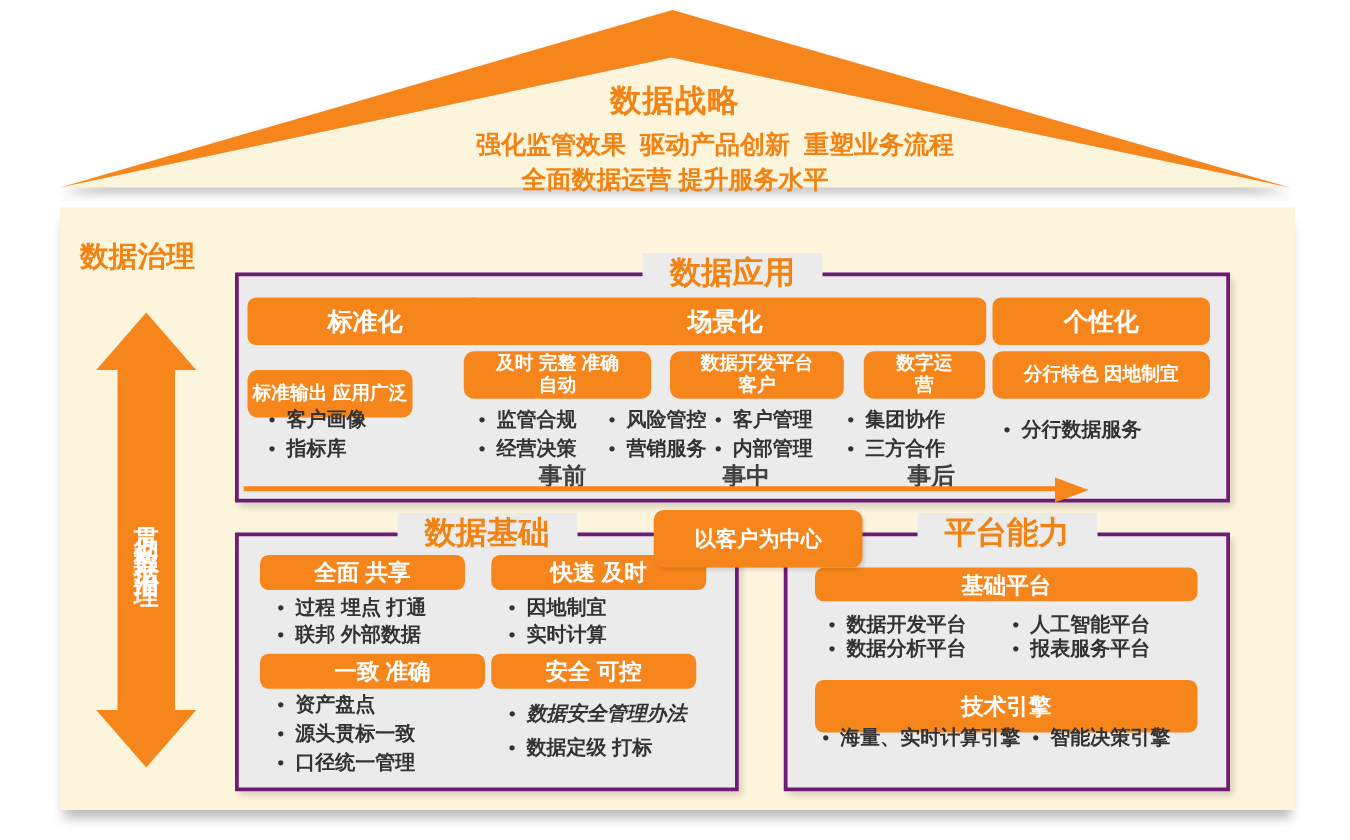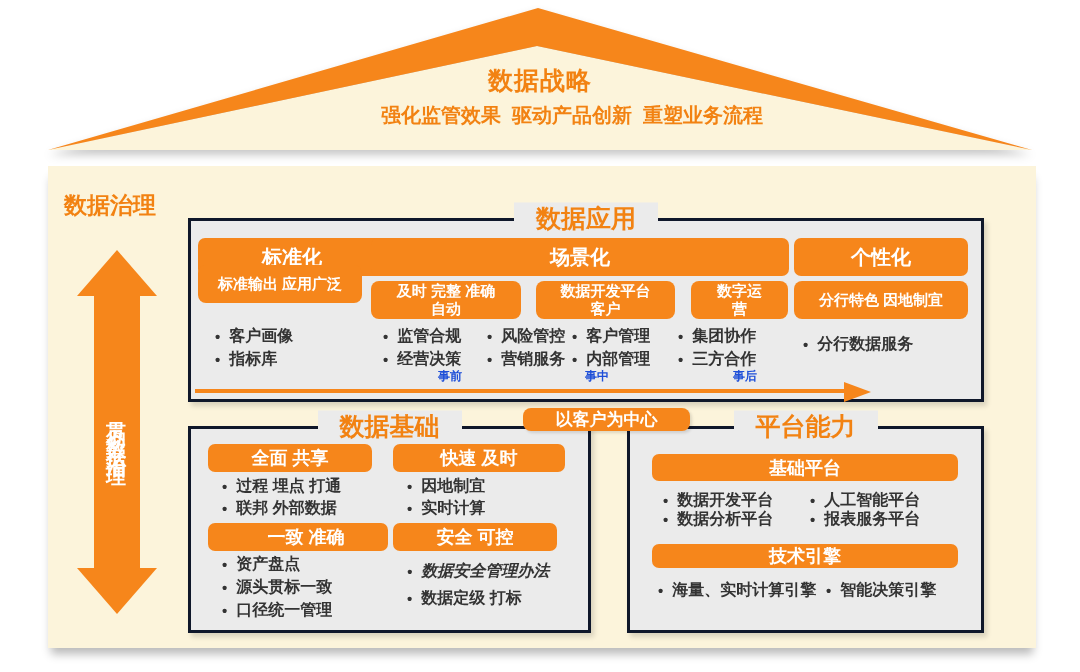--- a/index.html
+++ b/index.html
@@ -22,80 +22,81 @@
   
   #v-arrow{position:absolute;left:77px;top:250px;width:80px;height:364px;}
   .va-tri{position:absolute;left:0;width:0;height:0;border-left:40px solid transparent;border-right:40px solid transparent;}
   .va-top{top:0;border-bottom:46px solid #F6861B;}
   .va-bot{top:318px;border-top:46px solid #F6861B;}
   .va-shaft{position:absolute;left:17px;top:45px;width:46px;height:274px;background:#F6861B;}
   .va-text-wrap{position:absolute;left:0;top:45px;width:80px;height:274px;display:flex;align-items:center;justify-content:center;}
   .va-text{writing-mode:vertical-rl;color:#ffffff;font-size:20px;font-weight:bold;letter-spacing:9px;}
 
   
-  .gbox{position:absolute;background:#EBEBEB;border:3px solid #0f172a;
+  .gbox{position:absolute;background:#EBEBEB;border:3px solid #701a75;
     box-shadow:3px 4px 5px rgba(0,0,0,0.14);}
   .sec-title{position:absolute;top:0;left:50%;transform:translate(-50%,-58%);
     background:#EBEBEB;color:#F28212;font-weight:bold;font-size:25px;
     padding:1px 22px;white-space:nowrap;line-height:1.2;}
 
   .hbar{position:absolute;background:#F6861B;border-radius:7px;color:#ffffff;font-weight:bold;
     display:flex;align-items:center;justify-content:center;white-space:nowrap;}
   .chip{position:absolute;background:#F6861B;border-radius:8px;color:#ffffff;font-weight:bold;
     font-size:15px;line-height:1.2;display:flex;align-items:center;justify-content:center;
     text-align:center;white-space:pre-line;}
 
   .bi{position:absolute;display:flex;align-items:center;height:22px;
     font-size:16px;font-weight:600;color:#333333;white-space:nowrap;}
   .bi::before{content:"\2022";margin-right:9px;font-size:15px;color:#333333;}
 
-  .tl-label{position:absolute;transform:translateX(-50%);font-size:12px;font-weight:bold;color:#1d4ed8;white-space:nowrap;}
+  .tl-label{position:absolute;transform:translateX(-50%);font-size:19px;font-weight:bold;color:#404040;white-space:nowrap;}
 
   
   .tl-line{position:absolute;left:195px;top:389px;width:650px;height:4px;background:#F6861B;}
   .tl-head{position:absolute;left:844px;top:382px;width:0;height:0;
     border-top:10px solid transparent;border-bottom:10px solid transparent;border-left:27px solid #F6861B;}
 
   
-  #center-badge{position:absolute;left:523px;top:408px;width:167px;height:23px;background:#F6861B;
+  #center-badge{position:absolute;left:523px;top:408px;width:167px;height:46px;background:#F6861B;
     border-radius:8px;color:#ffffff;font-weight:bold;font-size:17px;
     display:flex;align-items:center;justify-content:center;z-index:6;box-shadow:2px 2px 3px rgba(0,0,0,0.12);}
 </style>
 </head>
 <body>
 
 <div id="canvas">
 
   <svg id="roof-svg" width="1080" height="170">
     <polygon points="48,150 537,46 1032,150" fill="#FCF4DB"></polygon>
     <polygon points="48,150 538,8 1032,150 537,46" fill="#F6861B"></polygon>
   </svg>
   <div class="roof-title">数据战略</div>
   <div class="roof-sub" style="top:102px;margin-left:32px;">强化监管效果  驱动产品创新  重塑业务流程</div>
+  <div class="roof-sub" style="top:130px;">全面数据运营 提升服务水平</div>
 
   <div id="house-body"></div>
 
   <div class="gov-title">数据治理</div>
   <div id="v-arrow">
     <div class="va-tri va-top"></div>
     <div class="va-shaft"></div>
     <div class="va-tri va-bot"></div>
     <div class="va-text-wrap">
         <span class="va-text">贯彻数据治理</span>
       </div>
   </div>
 
   <div class="gbox" style="left:188px;top:218px;width:790px;height:178px;">
     <div class="sec-title" style="font-size:25px;">数据应用</div>
 
     <div class="hbar" style="left:7px;top:17px;width:188px;height:38px;font-size:20px;">标准化</div>
     <div class="hbar" style="left:603px;top:17px;width:174px;height:38px;font-size:20px;">个性化</div>
     <div class="hbar" style="left:180px;top:17px;width:418px;height:38px;font-size:20px;">场景化</div>
 
-    <div class="chip" style="left:7px;top:44px;width:164px;height:38px;">标准输出 应用广泛</div>
+    <div class="chip" style="left:7px;top:75px;width:132px;height:38px;">标准输出 应用广泛</div>
     <div class="chip" style="left:180px;top:60px;width:150px;height:38px;">及时 完整 准确
 自动</div>
     <div class="chip" style="left:345px;top:60px;width:139px;height:38px;">数据开发平台
 客户</div>
     <div class="chip" style="left:500px;top:60px;width:97px;height:38px;">数字运
 营</div>
     <div class="chip" style="left:603px;top:60px;width:174px;height:38px;text-align:right;">分行特色 因地制宜</div>
 
     <div class="bi" style="left:24px;top:104px;">客户画像</div>
     <div class="bi" style="left:24px;top:127px;">指标库</div>
@@ -144,18 +145,18 @@
 
   <div class="gbox" style="left:627px;top:426px;width:351px;height:201px;">
     <div class="sec-title">平台能力</div>
 
     <div class="hbar" style="left:22px;top:25px;width:306px;height:27px;font-size:18px;">基础平台</div>
     <div class="bi" style="left:33px;top:60px;">数据开发平台</div>
     <div class="bi" style="left:33px;top:79px;">数据分析平台</div>
     <div class="bi" style="left:180px;top:60px;">人工智能平台</div>
     <div class="bi" style="left:180px;top:79px;">报表服务平台</div>
 
-    <div class="hbar" style="left:22px;top:115px;width:306px;height:24px;font-size:18px;">技术引擎</div>
+    <div class="hbar" style="left:22px;top:115px;width:306px;height:42px;font-size:18px;">技术引擎</div>
     <div class="bi" style="left:28px;top:150px;">海量、实时计算引擎</div>
     <div class="bi" style="left:196px;top:150px;">智能决策引擎</div>
   </div>
 
 </div>
 
 </body></html>

